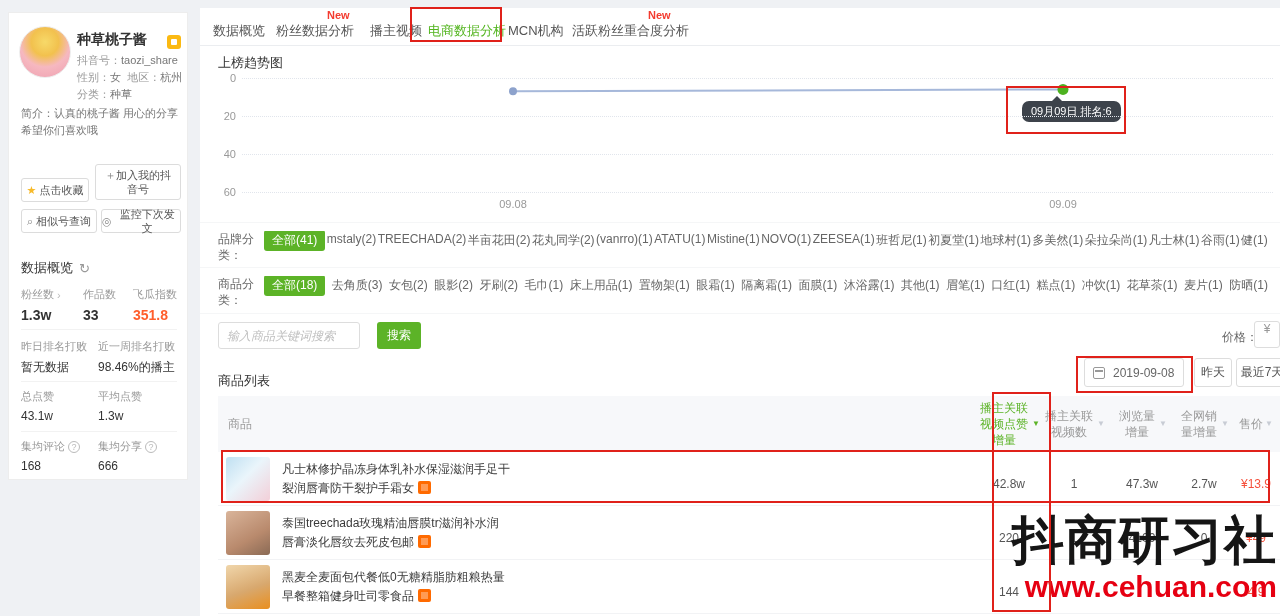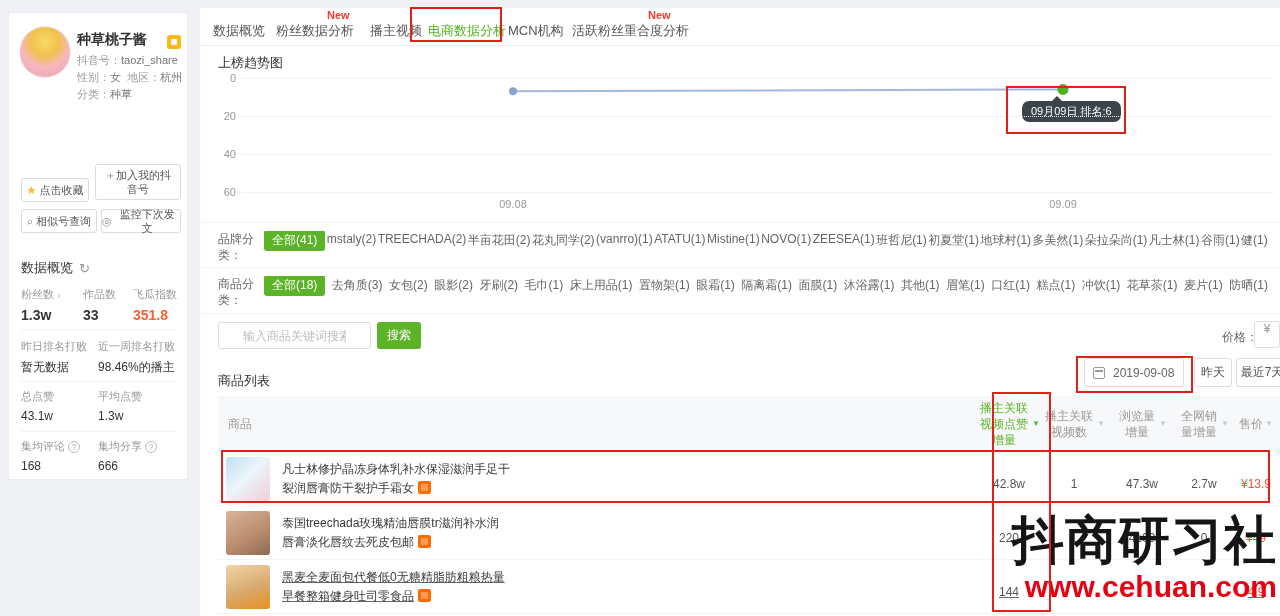--- a/index.html
+++ b/index.html
@@ -55,21 +55,21 @@
 
   .filter-row { position:absolute; left:0; width:1080px; padding:8px 12px 8px 18px; display:flex; border-bottom:1px solid #f5f6f7; }
   .filter-row.brand { top:214px; height:46px; border-top:1px solid #f5f6f7; }
   .filter-row.cat { top:260px; height:46px; }
   .f-label { width:46px; flex:none; font-size:12px; color:#666; line-height:16px; }
   .tagwrap { flex:1; display:flex; justify-content:space-between; align-items:flex-start; overflow:hidden; white-space:nowrap; padding-top:1px; }
   .tag { font-size:12px; color:#666; cursor:pointer; }
   .tag-active { background:#5cb327; color:#fff; padding:2px 8px; border-radius:3px; margin-top:-2px; }
 
   .search-row { position:absolute; left:0; top:306px; width:1080px; height:52px; }
-  .s-input { position:absolute; left:18px; top:8px; width:153px; height:27px; border:1px solid #ddd; border-radius:3px; padding:0 24px; font-size:12px; color:#333; outline:none; }
+  .s-input { position:absolute; left:18px; top:8px; width:142px; height:27px; border:1px solid #ddd; border-radius:3px; padding:0 8px; font-size:12px; color:#333; outline:none;font-style:italic; }
   .s-input::placeholder { color:#bfbfbf; }
   .search-btn { position:absolute; left:177px; top:8px; width:44px; height:27px; background:#5cb327; color:#fff; border:none; border-radius:3px; font-size:12px; cursor:pointer; }
   .price-label { position:absolute; left:1022px; top:15px; font-size:12px; color:#666; }
   .price-input { position:absolute; left:1054px; top:7px; width:26px; height:27px; border:1px solid #ddd; border-radius:3px; text-align:center; font-size:12px; color:#999; background:#fff; }
 
   .list-title { top:364px; }
   .date-box { position:absolute; left:884px; top:350px; width:100px; height:29px; border:1px solid #ddd; border-radius:3px; background:#fff;
               display:flex; align-items:center; gap:8px; padding:0 8px; cursor:pointer; }
   .cal-ic { width:12px; height:12px; border:1px solid #999; border-radius:2px; position:relative; }
   .cal-ic::after { content:""; position:absolute; left:1px; top:2px; right:1px; border-top:2px solid #999; }
@@ -83,21 +83,21 @@
   .th { font-size:12px; color:#9a9a9a; text-align:center; line-height:16px; cursor:pointer; display:flex; align-items:center; justify-content:center; }
   .th .w { display:inline-block; }
   .th.first { justify-content:flex-start; padding-left:10px; }
   .th.green { color:#5cb327; }
   .th .w4 { width:52px; } .th .w3 { width:40px; } .th .wg { width:64px; }
   .caret { font-size:8px; color:#c8ccd4; margin-left:2px; }
   .caret.g { color:#5cb327; }
 
   .trow { position:absolute; left:18px; width:1062px; height:54px; display:grid; grid-template-columns:760px 62px 68px 68px 56px 48px;
           align-items:center; border-bottom:1px solid #f2f3f5; }
-  .r0 { top:444px; } .r1 { top:498px; } .r2 { top:552px;text-decoration:underline; }
+  .r0 { top:444px; } .r1 { top:498px; } .r2 { top:552px; }
   .pcell { display:flex; gap:12px; align-items:center; padding-left:8px; }
   .pimg { width:44px; height:44px; border-radius:3px; flex:none; }
   .pimg.i0 { background:linear-gradient(135deg,#bfe0f2 0%,#eaf5fb 45%,#f3cfd8 100%); }
   .pimg.i1 { background:linear-gradient(150deg,#d9b49a 0%,#b98a6d 60%,#8a6a55 100%); }
   .pimg.i2 { background:linear-gradient(160deg,#f0d6ab 0%,#d8a86e 55%,#e98f1f 100%); }
   .ptitle { width:228px; font-size:12px; line-height:19px; color:#3a3a3a; cursor:pointer; }
   .src-badge { display:inline-block; width:13px; height:13px; background:#ff6a00; border-radius:2px; vertical-align:-2px; margin-left:4px; position:relative; }
   .src-badge::after { content:""; position:absolute; left:3px; top:3px; width:7px; height:7px; background:#ffffff55; }
   .num { font-size:12px; color:#555; text-align:center;margin-top:10px; }
   .num.price { color:#f5503c; }
@@ -122,20 +122,21 @@
     <div class="p-line" style="top:40px;">
       <span>抖音号：</span><b>taozi_share</b>
     </div>
     <div class="p-line" style="top:57px;">
       <span>性别：</span><b>女</b>
       &nbsp;<span>地区：</span><b>杭州</b>
     </div>
     <div class="p-line" style="top:74px;">
       <span>分类：</span><b>种草</b>
     </div>
+    <div class="p-bio">简介：认真的桃子酱 用心的分享 希望你们喜欢哦</div>
 
     <div class="s-btn" style="left:86px; top:151px; width:86px; height:36px; padding:2px 6px;">
       <span><span class="ic">＋</span><span>加入我的抖音号</span></span>
     </div>
     <div class="s-btn" style="left:12px; top:165px; width:68px; height:24px;">
       <span class="ic ic-star">★</span>
         <span>点击收藏</span>
     </div>
     <div class="s-btn" style="left:12px; top:196px; width:76px; height:24px;">
       <span class="ic">⌕</span>

